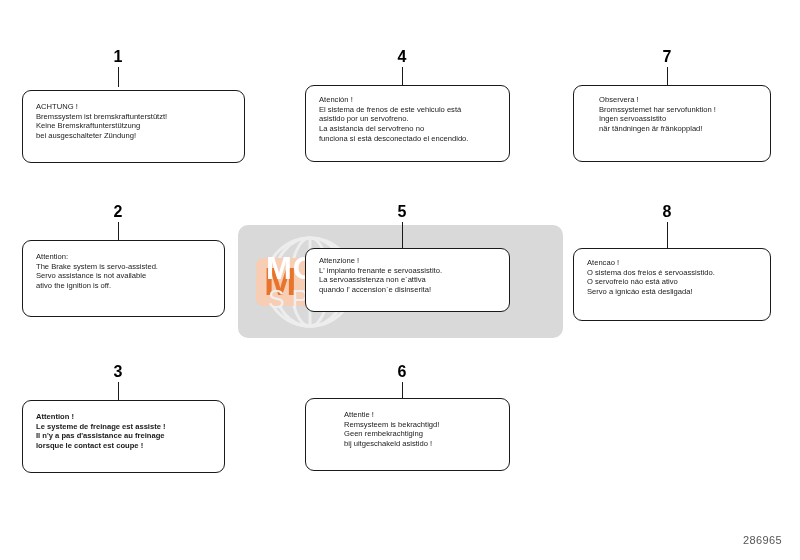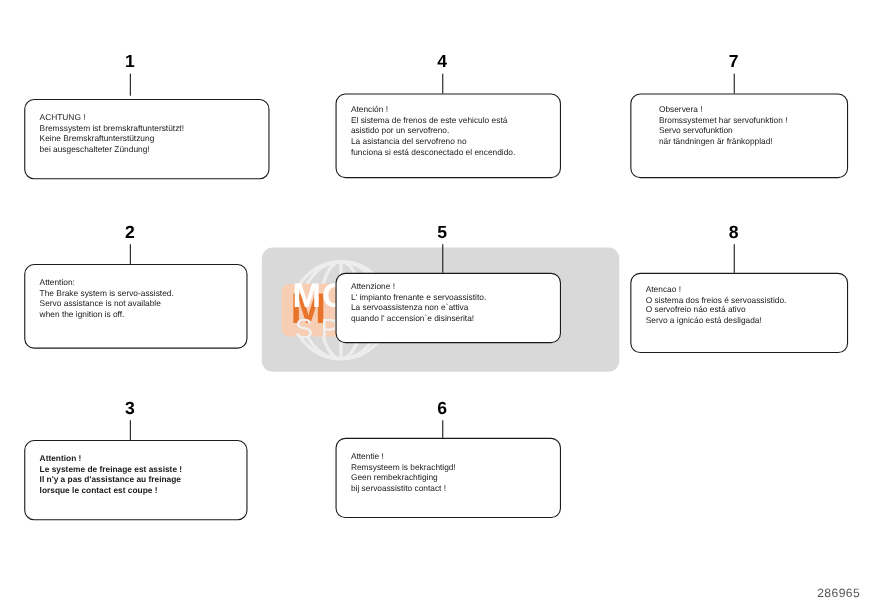--- a/index.html
+++ b/index.html
@@ -195,21 +195,21 @@
   </svg></div>
       <div class="callout" style="left: 98px; top: 203px; width: 40px;">
         <div class="callout-num">2</div>
         <div class="callout-line" style="height: 18px;"></div>
       </div>
       <div class="label" style="left: 22px; top: 240px; width: 203px; height: 77px;">
         <div class="label-text" style="top: 11px;">
           <div>Attention:</div>
           <div>The Brake system is servo-assisted.</div>
           <div>Servo assistance is not available</div>
-          <div>when the ignition is off.</div>
+          <div>ativo the ignition is off.</div>
         </div>
       </div>
       <div class="roundel" style="left: 183px; top: 258px;"><svg width="30" height="30" viewBox="0 0 100 100">
     <circle cx="50" cy="50" r="49" fill="#111111"></circle>
     <circle cx="50" cy="50" r="33" fill="#ffffff"></circle>
     <path d="M50 17 A33 33 0 0 1 83 50 L50 50 Z" fill="#ffffff"></path>
     <path d="M50 17 A33 33 0 0 0 17 50 L50 50 Z" fill="#5a8fc2"></path>
     <path d="M50 83 A33 33 0 0 1 17 50 L50 50 Z" fill="#ffffff"></path>
     <path d="M50 83 A33 33 0 0 0 83 50 L50 50 Z" fill="#5a8fc2"></path>
     <circle cx="50" cy="50" r="33" fill="none" stroke="#111111" stroke-width="3"></circle>
@@ -288,25 +288,25 @@
     <circle cx="50" cy="50" r="33" fill="none" stroke="#111111" stroke-width="3"></circle>
     <text x="50" y="15" fill="#ffffff" font-size="15" font-family="Liberation Sans, sans-serif" font-weight="bold" text-anchor="middle">B</text>
     <text x="88" y="57" fill="#ffffff" font-size="15" font-family="Liberation Sans, sans-serif" font-weight="bold" text-anchor="middle">M</text>
     <text x="50" y="96" fill="#ffffff" font-size="15" font-family="Liberation Sans, sans-serif" font-weight="bold" text-anchor="middle">W</text>
   </svg></div>
       <div class="callout" style="left: 382px; top: 363px; width: 40px;">
         <div class="callout-num">6</div>
         <div class="callout-line" style="height: 16px;"></div>
       </div>
       <div class="label" style="left: 305px; top: 398px; width: 205px; height: 73px;">
-        <div class="label-text" style="top: 11px;">
+        <div class="label-text" style="top: 11px; margin-left: 25px;">
           <div>Attentie  !</div>
           <div>Remsysteem is bekrachtigd!</div>
           <div>Geen rembekrachtiging</div>
-          <div>bij servoassistito contact !</div>
+          <div>bij uitgeschakeld asistido !</div>
         </div>
       </div>
       <div class="roundel" style="left: 470px; top: 416px;"><svg width="30" height="30" viewBox="0 0 100 100">
     <circle cx="50" cy="50" r="49" fill="#111111"></circle>
     <circle cx="50" cy="50" r="33" fill="#ffffff"></circle>
     <path d="M50 17 A33 33 0 0 1 83 50 L50 50 Z" fill="#ffffff"></path>
     <path d="M50 17 A33 33 0 0 0 17 50 L50 50 Z" fill="#5a8fc2"></path>
     <path d="M50 83 A33 33 0 0 1 17 50 L50 50 Z" fill="#ffffff"></path>
     <path d="M50 83 A33 33 0 0 0 83 50 L50 50 Z" fill="#5a8fc2"></path>
     <circle cx="50" cy="50" r="33" fill="none" stroke="#111111" stroke-width="3"></circle>
@@ -315,21 +315,21 @@
     <text x="50" y="96" fill="#ffffff" font-size="15" font-family="Liberation Sans, sans-serif" font-weight="bold" text-anchor="middle">W</text>
   </svg></div>
       <div class="callout" style="left: 647px; top: 48px; width: 40px;">
         <div class="callout-num">7</div>
         <div class="callout-line" style="height: 18px;"></div>
       </div>
       <div class="label" style="left: 573px; top: 85px; width: 198px; height: 77px;">
         <div class="label-text" style="top: 9px; margin-left: 12px;">
           <div>Observera  !</div>
           <div>Bromssystemet har servofunktion !</div>
-          <div>Servo servofunktion</div>
+          <div>Ingen servoassistito</div>
           <div>när tändningen är fränkopplad!</div>
         </div>
       </div>
       <div class="roundel" style="left: 733px; top: 106px;"><svg width="30" height="30" viewBox="0 0 100 100">
     <circle cx="50" cy="50" r="49" fill="#111111"></circle>
     <circle cx="50" cy="50" r="33" fill="#ffffff"></circle>
     <path d="M50 17 A33 33 0 0 1 83 50 L50 50 Z" fill="#ffffff"></path>
     <path d="M50 17 A33 33 0 0 0 17 50 L50 50 Z" fill="#5a8fc2"></path>
     <path d="M50 83 A33 33 0 0 1 17 50 L50 50 Z" fill="#ffffff"></path>
     <path d="M50 83 A33 33 0 0 0 83 50 L50 50 Z" fill="#5a8fc2"></path>

